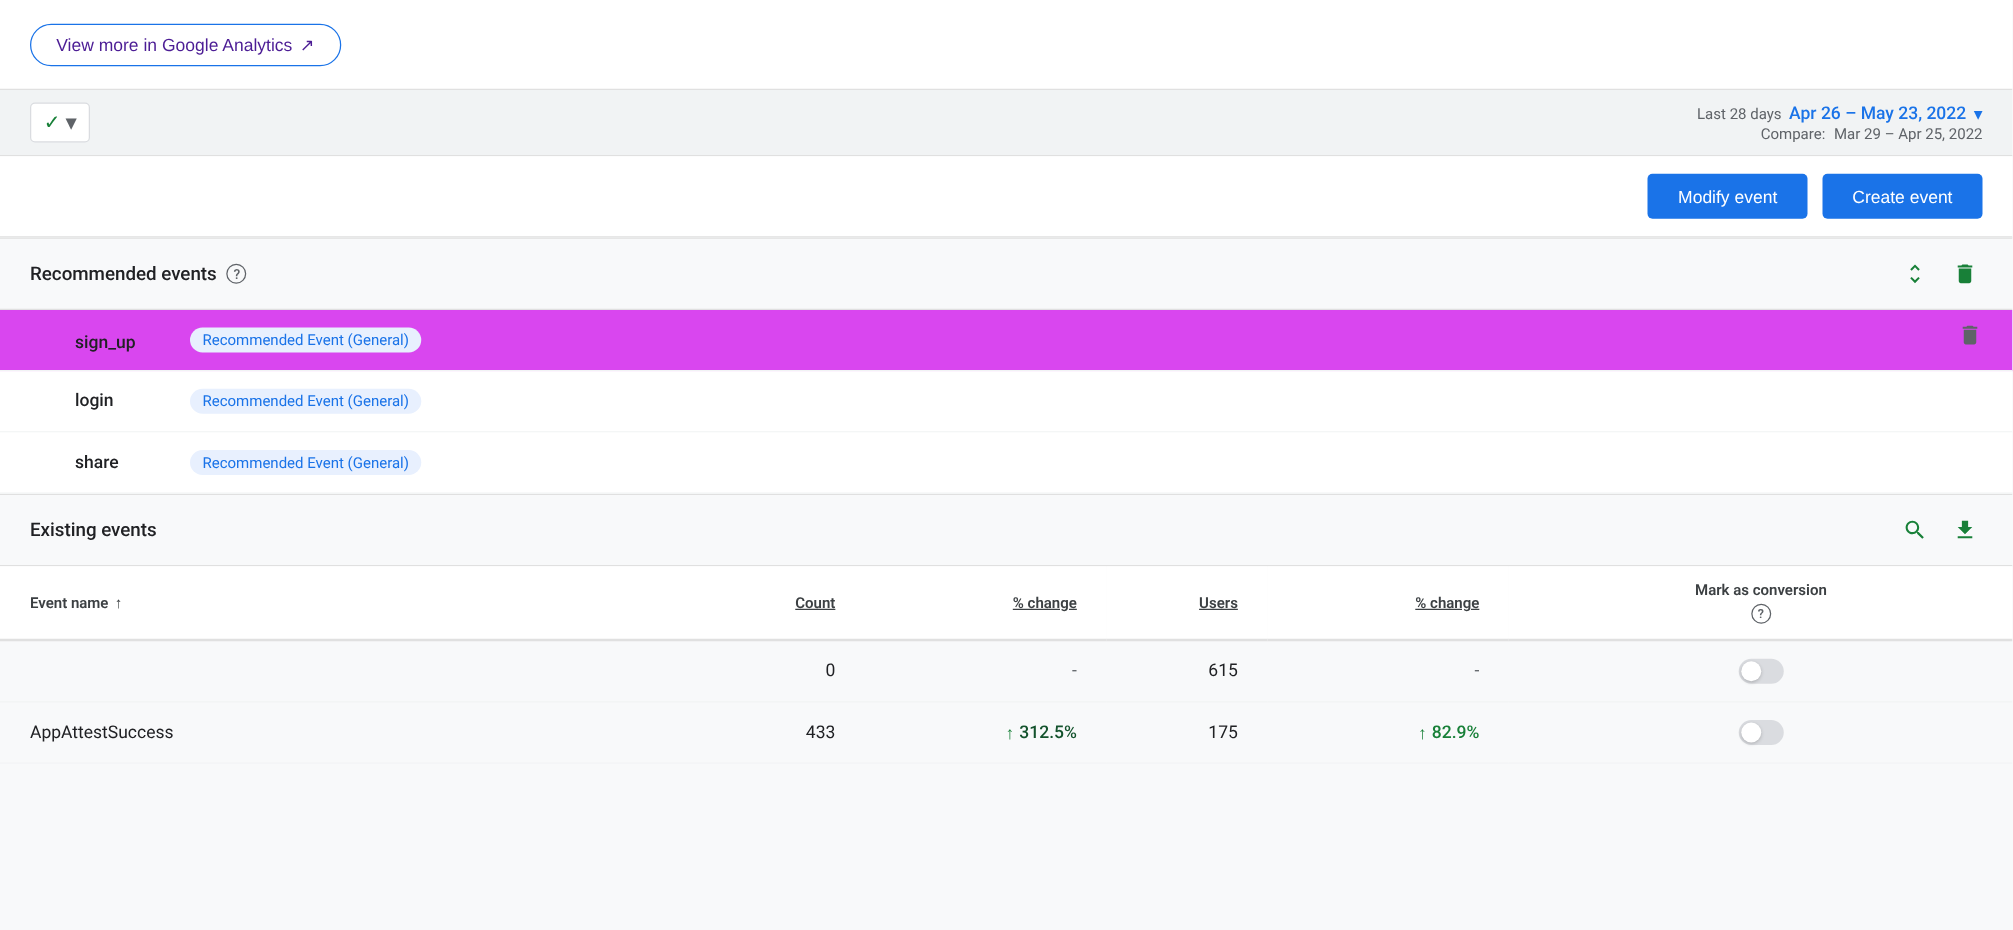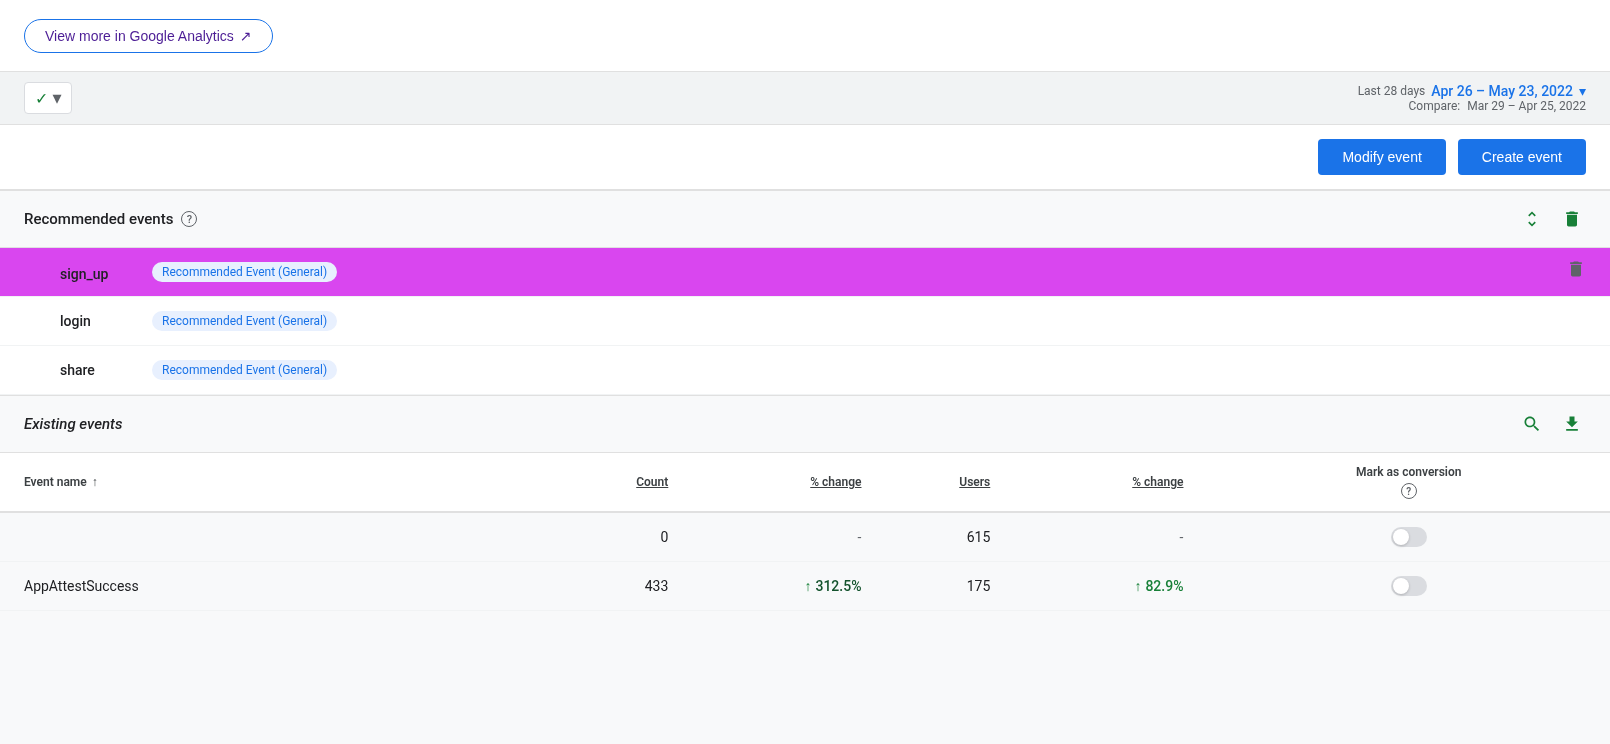--- a/index.html
+++ b/index.html
@@ -219,21 +219,20 @@
 
     
     .existing-section-header {
       display: flex;
       align-items: center;
       justify-content: space-between;
       padding: 14px 24px;
       background: #f8f9fa;
       border-bottom: 1px solid #e0e0e0;
       border-top: 1px solid #e0e0e0;
-      font-style: italic;
     }
 
     
     .events-table {
       width: 100%;
       border-collapse: collapse;
     }
     .events-table thead tr {
       border-bottom: 2px solid #e0e0e0;
     }

